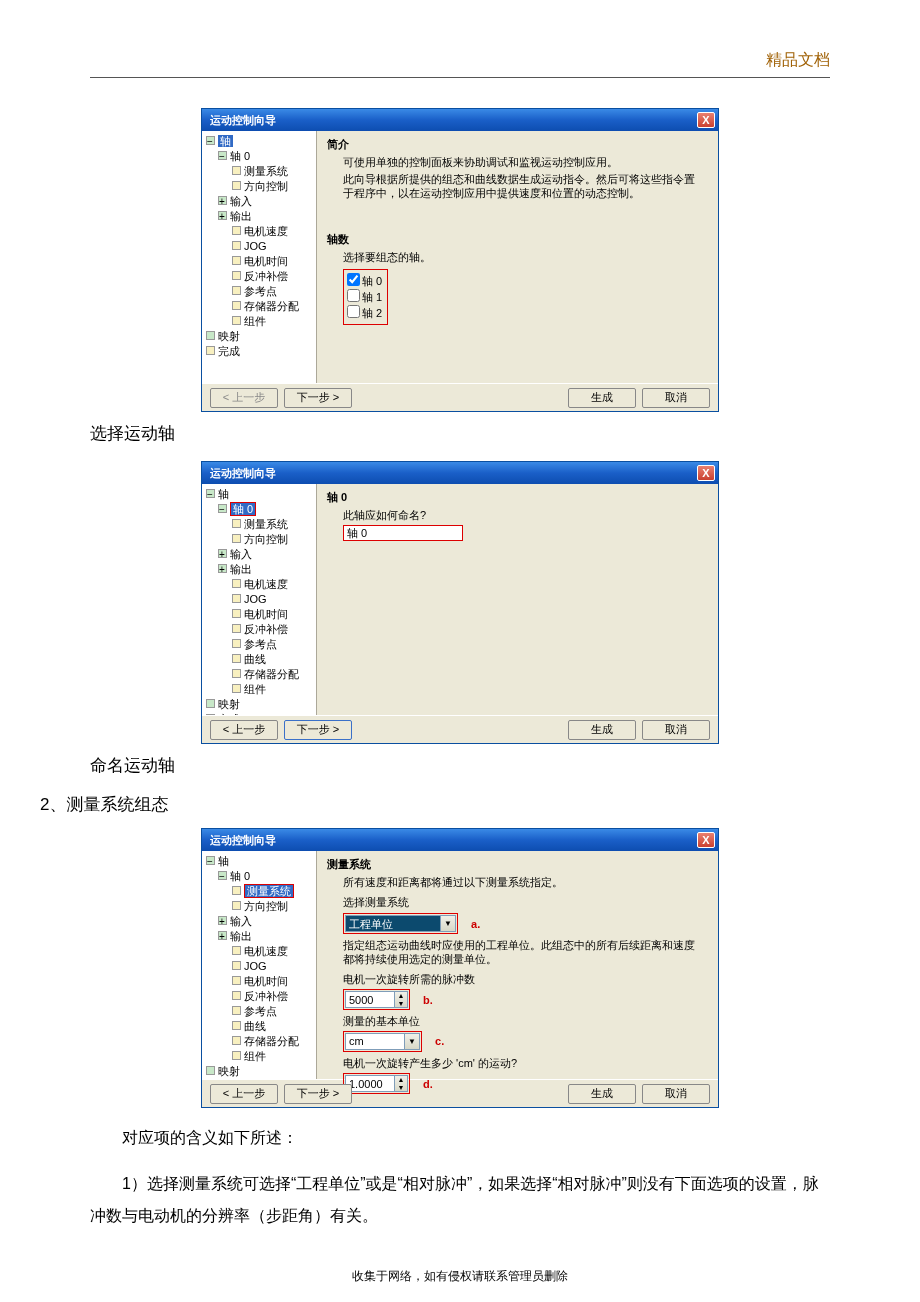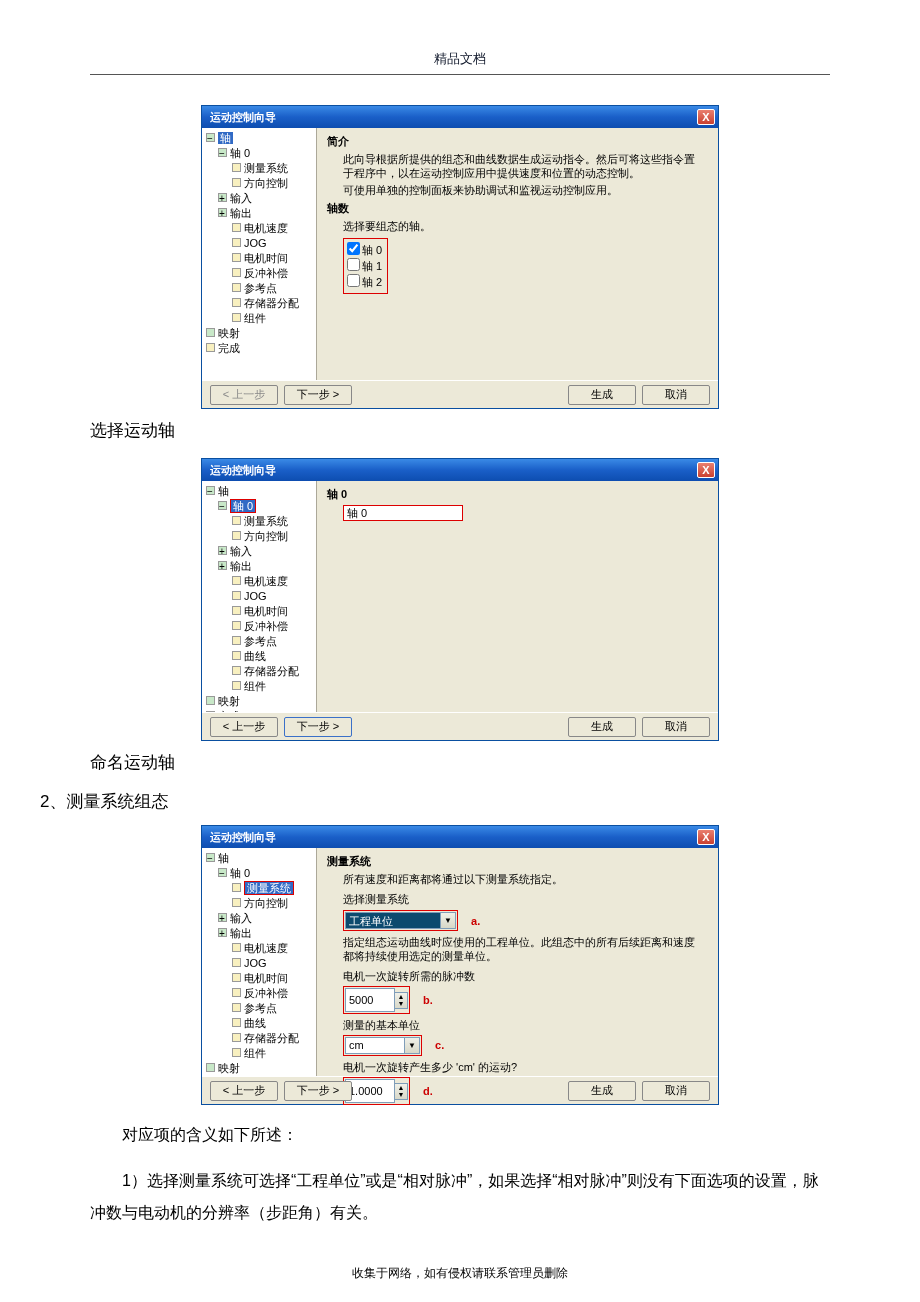--- a/index.html
+++ b/index.html
@@ -1,18 +1,18 @@
 <!DOCTYPE html>
 <html><head>
 <meta charset="utf-8">
 <style>
   * { box-sizing: border-box; margin: 0; padding: 0; }
   body { font-family: SimSun, "Microsoft YaHei", sans-serif; background: #fff; width: 920px; margin: 0 auto; }
   .page { padding: 50px 90px 40px 90px; }
-  .header-title { text-align: center; font-size: 13px; color: #0f172a; margin-bottom: 6px; }
+  .header-title { text-align: right; font-size: 16px; color: #a16207; margin-bottom: 6px; }
   .header-line { border-top: 1px solid #555; margin-bottom: 30px; }
   .dialog { width: 518px; margin: 0 auto 10px auto; border: 1px solid #0a4fa0; background: #ece9d8; font-size: 11px; }
   .titlebar { height: 22px; background: linear-gradient(to bottom, #3a8ae6 0%, #1a5fc8 50%, #0d4db0 100%); color: #fff; display: flex; align-items: center; justify-content: space-between; padding: 0 3px 0 8px; font-weight: bold; }
   .close-btn { width: 18px; height: 16px; background: linear-gradient(#e98070, #c94030); border: 1px solid #fff; border-radius: 2px; display: flex; align-items: center; justify-content: center; color: #fff; font-size: 11px; font-weight: bold; cursor: pointer; }
   .dialog-body { display: flex; height: 252px; }
   .dialog-body.short { height: 231px; }
   .dialog-body.tall { height: 228px; }
   .tree { width: 115px; background: #fff; border-right: 1px solid #aca899; overflow: hidden; padding: 3px 2px; font-size: 11px; line-height: 15px; }
   .tree-item { white-space: nowrap; color: #000; }
   .tree-item.i1 { padding-left: 2px; }
@@ -29,21 +29,21 @@
   .content h4 { font-size: 11px; font-weight: bold; margin-bottom: 3px; }
   .content p { font-size: 11px; line-height: 14px; margin-bottom: 3px; }
   .chk-group { border: 1px solid #d00; display: inline-block; padding: 3px 5px 3px 3px; margin-top: 2px; }
   .chk-row { font-size: 11px; line-height: 15px; }
   .chk-row input { vertical-align: -1px; margin-right: 2px; }
   .red-input { border: 1px solid #d00; background: #fff; padding: 1px 3px; font-size: 11px; width: 120px; }
   .combo { display: inline-flex; align-items: center; }
   .combo-field { background: #0c4a6e; color: #fff; border: 1px solid #7f9db9; padding: 1px 3px; font-size: 11px; width: 96px; height: 17px; }
   .combo-field.white { background: #fff; color: #000; width: 60px; }
   .combo-btn { width: 15px; height: 17px; background: linear-gradient(#f0f0e8, #d8d8c8); border: 1px solid #7f9db9; border-left: none; display: flex; align-items: center; justify-content: center; font-size: 8px; }
-  .spin-field { background: #fff; border: 1px solid #7f9db9; padding: 1px 3px; width: 50px; height: 24px; font-size: 11px; }
+  .spin-field { background: #fff; border: 1px solid #7f9db9; padding: 1px 3px; width: 50px; height: 17px; font-size: 11px; }
   .spin-btn { width: 13px; height: 17px; background: linear-gradient(#f0f0e8, #d8d8c8); border: 1px solid #7f9db9; border-left: none; font-size: 7px; display: flex; flex-direction: column; }
   .spin-btn span { flex: 1; display: flex; align-items: center; justify-content: center; }
   .anno { color: #c00; font-weight: bold; margin-left: 10px; font-size: 11px; }
   .red-box { border: 1px solid #d00; display: inline-flex; padding: 1px; }
   .buttonbar { height: 28px; background: #ece9d8; display: flex; align-items: center; padding: 0 8px; gap: 6px; border-top: 1px solid #fff; }
   .btn { height: 20px; min-width: 68px; background: #ece9d8; border: 1px solid #888; border-radius: 2px; font-size: 11px; cursor: pointer; }
   .btn.disabled { color: #888; }
   .btn.default-btn { border: 1.5px solid #3a70c8; }
   .spacer { flex: 1; }
   .caption { font-size: 17px; margin: 10px 0 16px 0; }
@@ -83,24 +83,24 @@
         <div class="tree-item i3"><span class="bx y"></span><span>反冲补偿</span></div>
         <div class="tree-item i3"><span class="bx y"></span><span>参考点</span></div>
         <div class="tree-item i3"><span class="bx y"></span><span>存储器分配</span></div>
         <div class="tree-item i3"><span class="bx y"></span><span>组件</span></div>
         <div class="tree-item i1"><span class="bx g"></span><span>映射</span></div>
         <div class="tree-item i1"><span class="bx y"></span><span>完成</span></div>
       </div>
       <div class="content">
         <h4>简介</h4>
         <div class="indent-block">
+          <p>可使用单独的控制面板来协助调试和监视运动控制应用。</p>
           <p>此向导根据所提供的组态和曲线数据生成运动指令。然后可将这些指令置于程序中，以在运动控制应用中提供速度和位置的动态控制。</p>
-          <p>可使用单独的控制面板来协助调试和监视运动控制应用。</p>
-        </div>
-        <div style="margin-top:4px">
+        </div>
+        <div style="margin-top:32px">
           <h4>轴数</h4>
           <div class="indent-block">
             <p>选择要组态的轴。</p>
             <div class="chk-group">
               <div class="chk-row"><input type="checkbox" checked="" style=""><span>轴 0</span></div>
               <div class="chk-row"><input type="checkbox" style=""><span>轴 1</span></div>
               <div class="chk-row"><input type="checkbox" style=""><span>轴 2</span></div>
             </div>
           </div>
         </div>
@@ -138,20 +138,21 @@
         <div class="tree-item i3"><span class="bx y"></span><span>参考点</span></div>
         <div class="tree-item i3"><span class="bx y"></span><span>曲线</span></div>
         <div class="tree-item i3"><span class="bx y"></span><span>存储器分配</span></div>
         <div class="tree-item i3"><span class="bx y"></span><span>组件</span></div>
         <div class="tree-item i1"><span class="bx g"></span><span>映射</span></div>
         <div class="tree-item i1"><span class="bx y"></span><span>完成</span></div>
       </div>
       <div class="content">
         <h4>轴 0</h4>
         <div class="indent-block">
+          <p>此轴应如何命名?</p>
           <input class="red-input" value="轴 0" style="">
         </div>
       </div>
     </div>
     <div class="buttonbar">
       <button class="btn">&lt; 上一步</button>
       <button class="btn default-btn">下一步 &gt;</button>
       <div class="spacer"></div>
       <button class="btn">生成</button>
       <button class="btn">取消</button>

